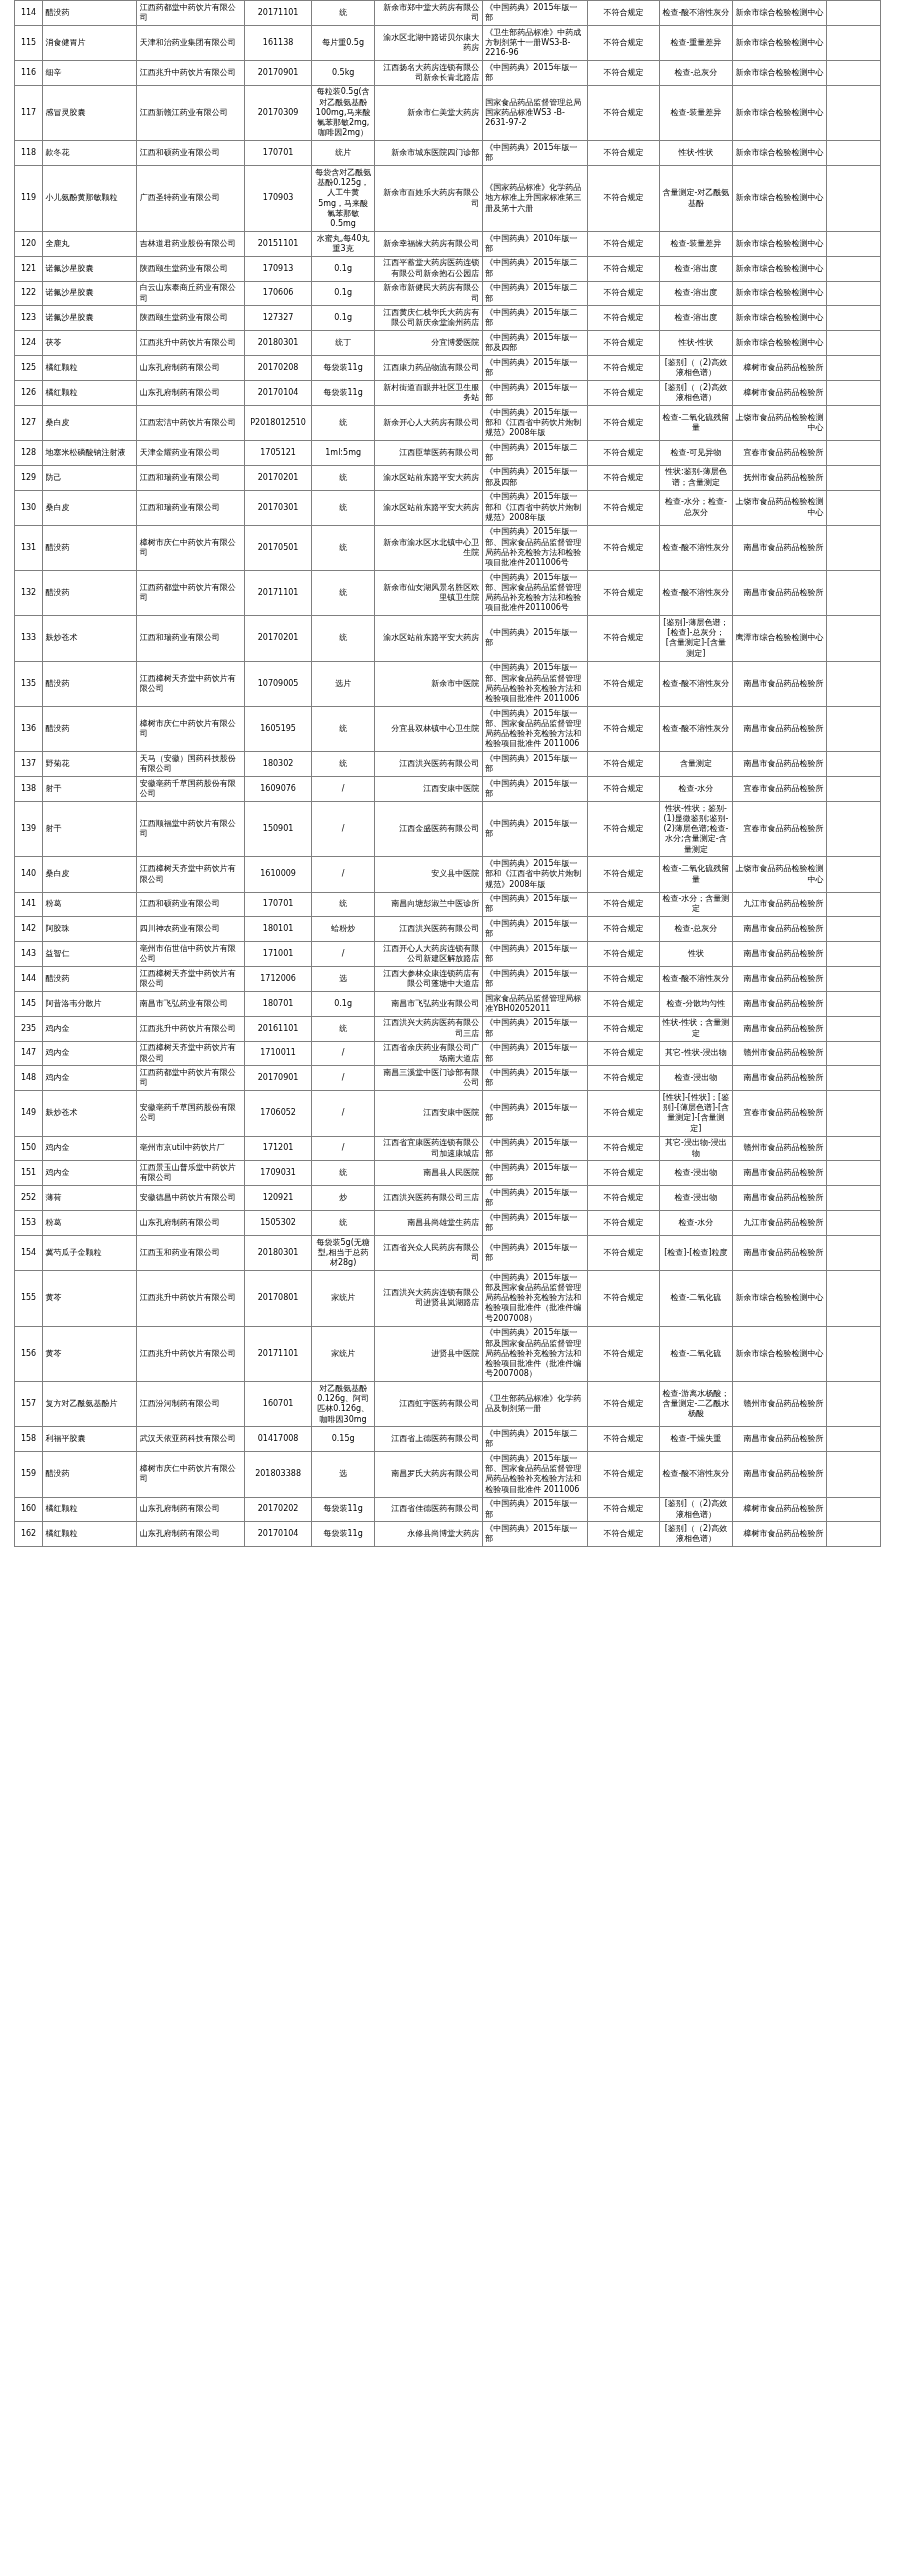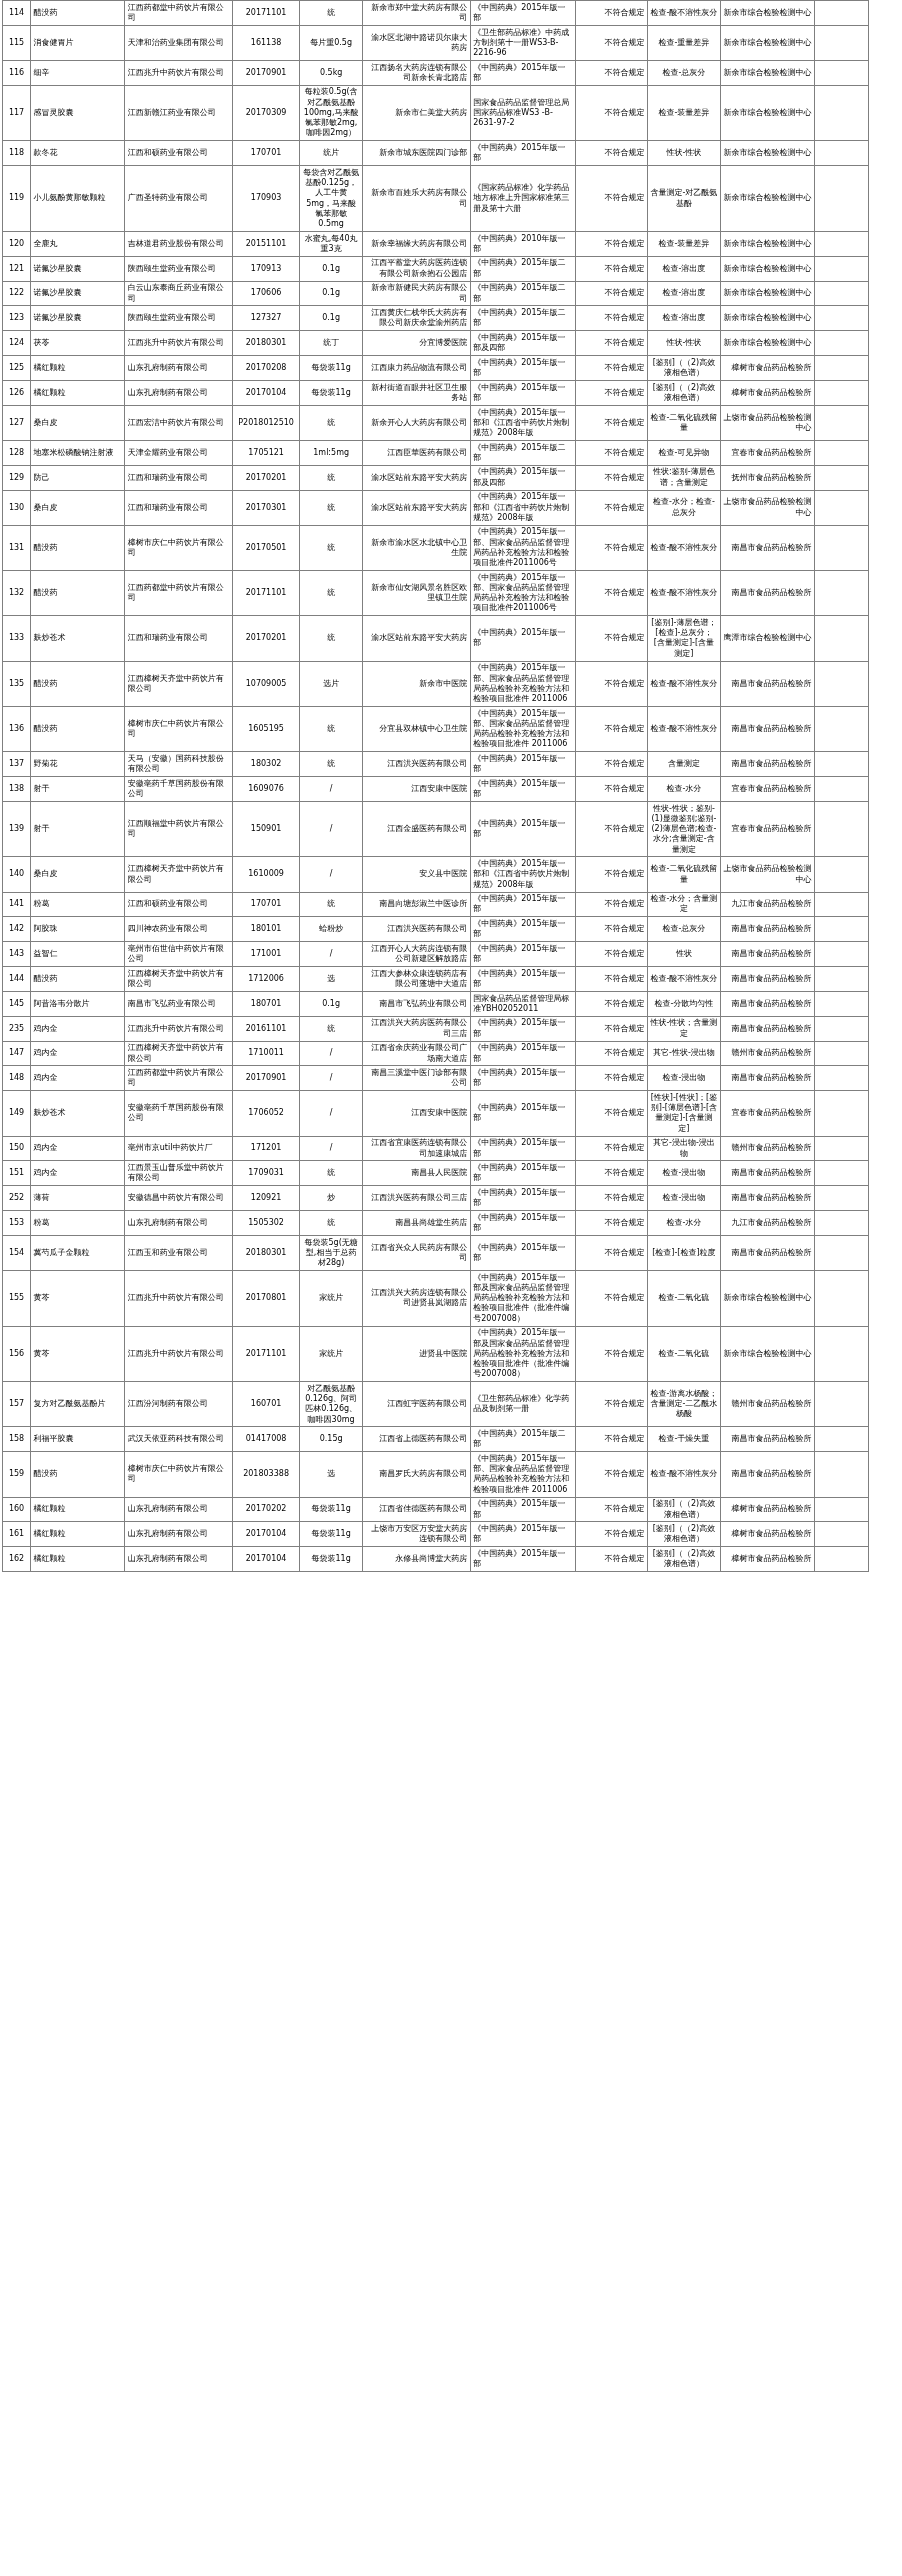--- a/index.html
+++ b/index.html
@@ -15,21 +15,21 @@
   #sheet {
     width: 902px;
     background: #ffffff;
     padding: 0;
     box-sizing: border-box;
   }
   table.insp {
     border-collapse: collapse;
     table-layout: fixed;
     width: 867px;
-    margin: 0 0 0 2px;
+    margin: 0 0 0 14px;
     font-size: 8px;
     line-height: 1.28;
   }
   table.insp td {
     border: 0.8px solid #7f7f7f;
     padding: 1.7px 2.5px;
     vertical-align: middle;
     word-wrap: break-word;
     overflow-wrap: break-word;
     white-space: normal;
@@ -47,21 +47,21 @@
   col.c-lab     { width: 84px; }
   col.c-note    { width: 48px; }
 
   td.no      { text-align: center; }
   td.name    { text-align: left; }
   td.maker   { text-align: left; }
   td.batch   { text-align: center; }
   td.spec    { text-align: center; }
   td.samp    { text-align: right; }
   td.std     { text-align: left; }
-  td.concl   { text-align: right; }
+  td.concl   { text-align: center; }
   td.item    { text-align: center; }
   td.lab     { text-align: right; }
   td.note    { text-align: center; }
 </style>
 </head>
 <body>
 
 <div id="sheet">
   <table class="insp">
     <colgroup>
@@ -670,33 +670,20 @@
           <td class="batch">20170202</td>
           <td class="spec">每袋装11g</td>
           <td class="samp">江西省佳德医药有限公司</td>
           <td class="std">《中国药典》2015年版一部</td>
           <td class="concl">不符合规定</td>
           <td class="item">[鉴别]（（2)高效液相色谱）</td>
           <td class="lab">樟树市食品药品检验所</td>
           <td class="note"></td>
         </tr>
         <tr>
-          <td class="no">161</td>
-          <td class="name">橘红颗粒</td>
-          <td class="maker">山东孔府制药有限公司</td>
-          <td class="batch">20170104</td>
-          <td class="spec">每袋装11g</td>
-          <td class="samp">上饶市万安区万安堂大药房连锁有限公司</td>
-          <td class="std">《中国药典》2015年版一部</td>
-          <td class="concl">不符合规定</td>
-          <td class="item">[鉴别]（（2)高效液相色谱）</td>
-          <td class="lab">樟树市食品药品检验所</td>
-          <td class="note"></td>
-        </tr>
-        <tr>
           <td class="no">162</td>
           <td class="name">橘红颗粒</td>
           <td class="maker">山东孔府制药有限公司</td>
           <td class="batch">20170104</td>
           <td class="spec">每袋装11g</td>
           <td class="samp">永修县尚博堂大药房</td>
           <td class="std">《中国药典》2015年版一部</td>
           <td class="concl">不符合规定</td>
           <td class="item">[鉴别]（（2)高效液相色谱）</td>
           <td class="lab">樟树市食品药品检验所</td>

